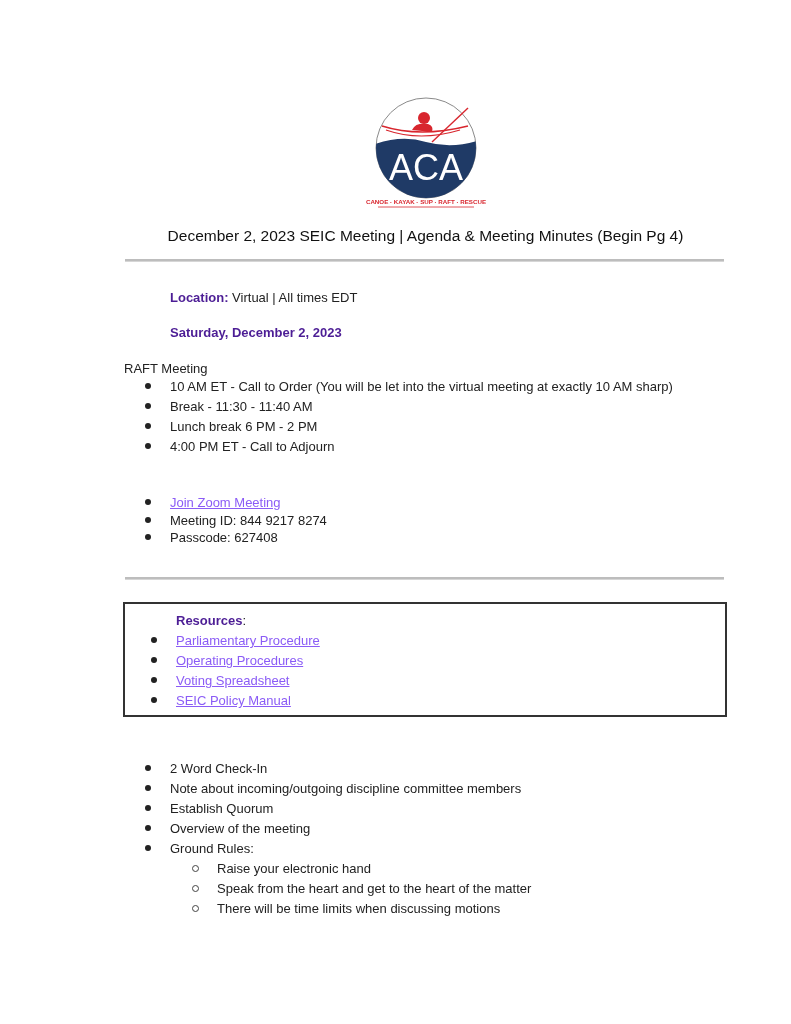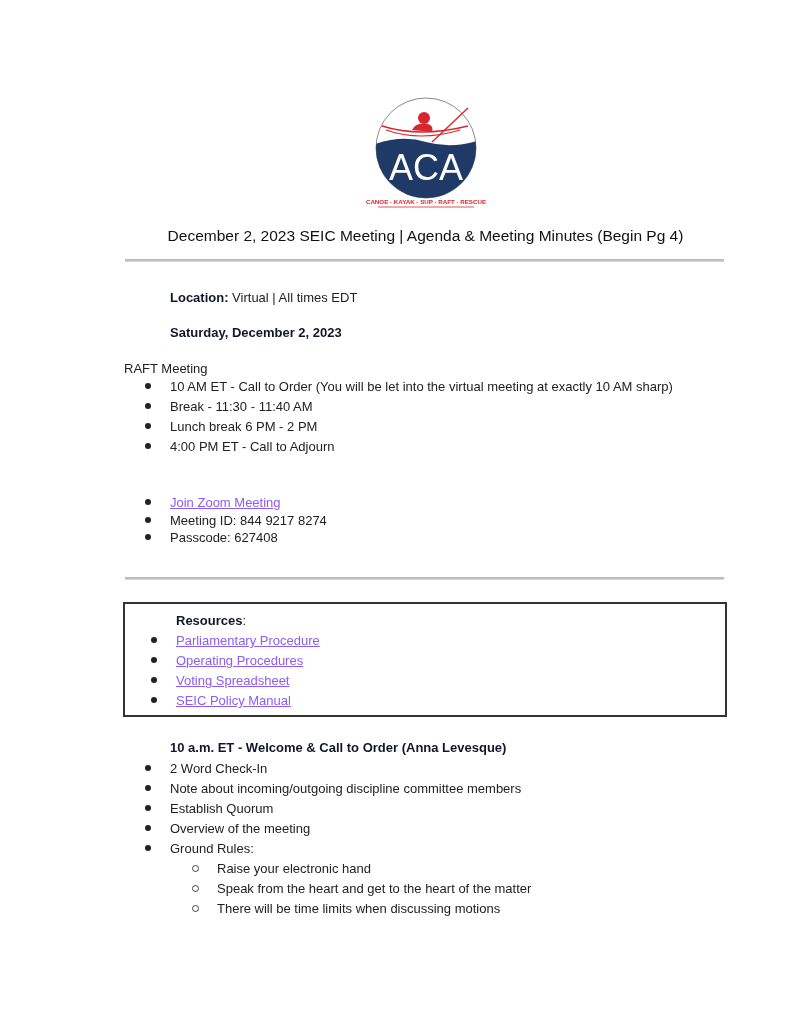--- a/index.html
+++ b/index.html
@@ -8,21 +8,21 @@
       font-family: "Liberation Sans", sans-serif; color: #1a1a1a;
     }
     .page { position: absolute; left: 16px; top: 0; width: 640px; height: 1024px; margin-left: 14px; }
     .logo { position: absolute; left: 330px; top: 96px; width: 132px; height: 115px; }
     .title {
       position: absolute; left: 0; width: 791px; top: 227px; text-align: center;
       font-weight: normal; font-size: 15.5px; color: #111;
     }
     .hr { position: absolute; left: 95px; width: 599px; height: 2px; background: #bdbdbd; border-bottom: 1px solid #d6d6d6; }
     .txt { position: absolute; font-size: 13px; color: #222; white-space: nowrap; }
-    .b { font-weight: bold; color: #0f172a; padding-left: 46px; }
+    .b { font-weight: bold; color: #4c1d95; padding-left: 46px; }
     .bullet { position: absolute; font-size: 13px; color: #222; white-space: nowrap; }
     .bullet .dot { position: absolute; left: 0; top: 4px; width: 6px; height: 6px; border-radius: 50%; background: #222; }
     .bullet .ring { position: absolute; left: 0; top: 4px; width: 5px; height: 5px; border-radius: 50%; border: 1px solid #444; }
     .bullet .label { position: absolute; left: 25px; top: 0; }
     a.link { color: #8b5cf6; text-decoration: underline; }
     .resbox { position: absolute; left: 93px; top: 602px; width: 604px; height: 115px; border: 2px solid #333; box-sizing: border-box; }
   </style>
 </head>
 <body>
 
@@ -103,21 +103,20 @@
     </div>
   <div class="bullet" style="left:121px; top:673px;">
       <span class="dot"></span>
       <a class="label link" href="#">Voting Spreadsheet</a>
     </div>
   <div class="bullet" style="left:121px; top:693px;">
       <span class="dot"></span>
       <a class="label link" href="#">SEIC Policy Manual</a>
     </div>
 
-  <div class="txt b" style="left:94px; top:740px;">10 a.m. ET - Welcome &amp; Call to Order (Anna Levesque)</div>
   <div class="bullet" style="left:115px; top:761px;">
       <span class="dot"></span>
       <span class="label">2 Word Check-In</span>
     </div>
   <div class="bullet" style="left:115px; top:781px;">
       <span class="dot"></span>
       <span class="label">Note about incoming/outgoing discipline committee members</span>
     </div>
   <div class="bullet" style="left:115px; top:801px;">
       <span class="dot"></span>

